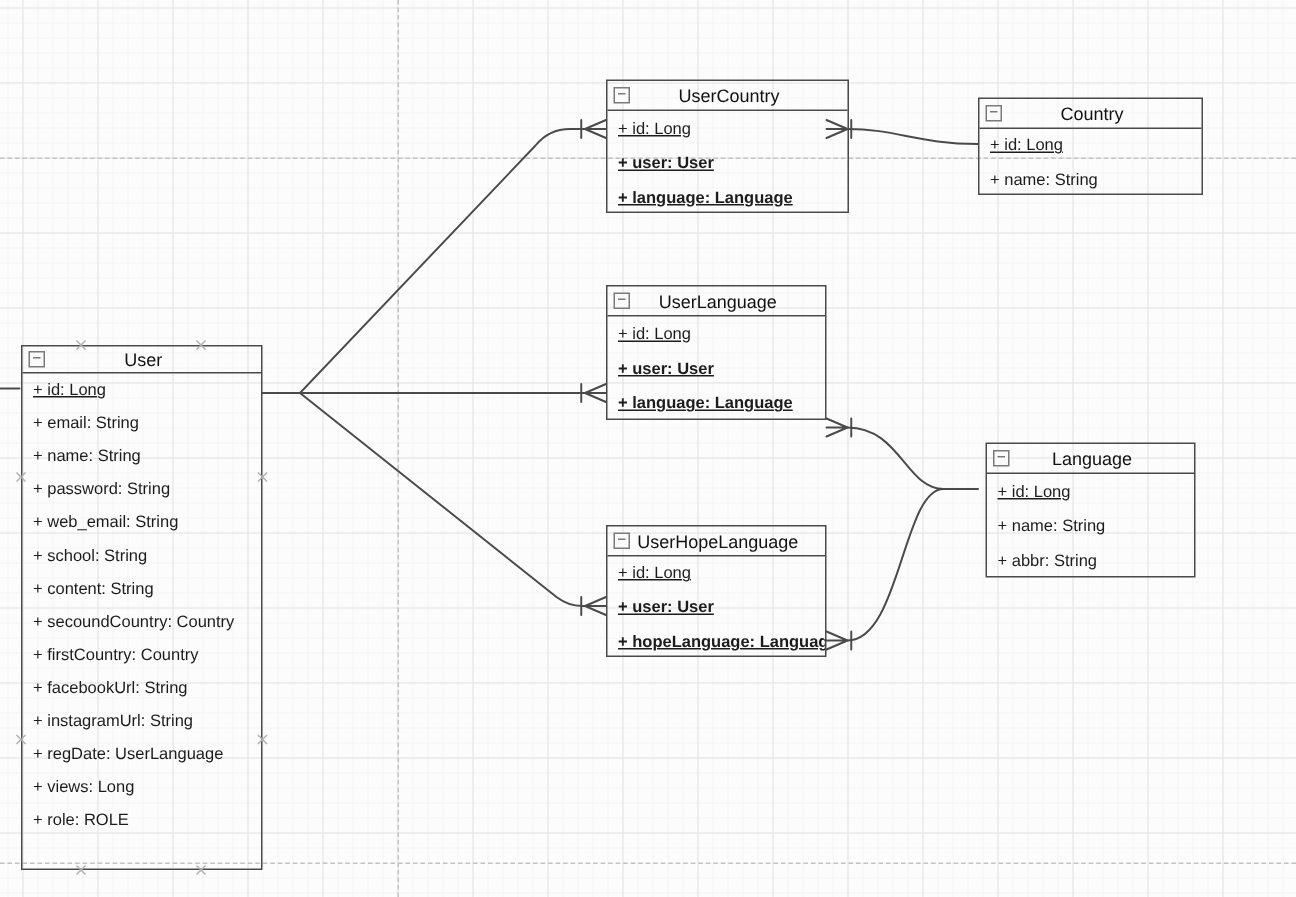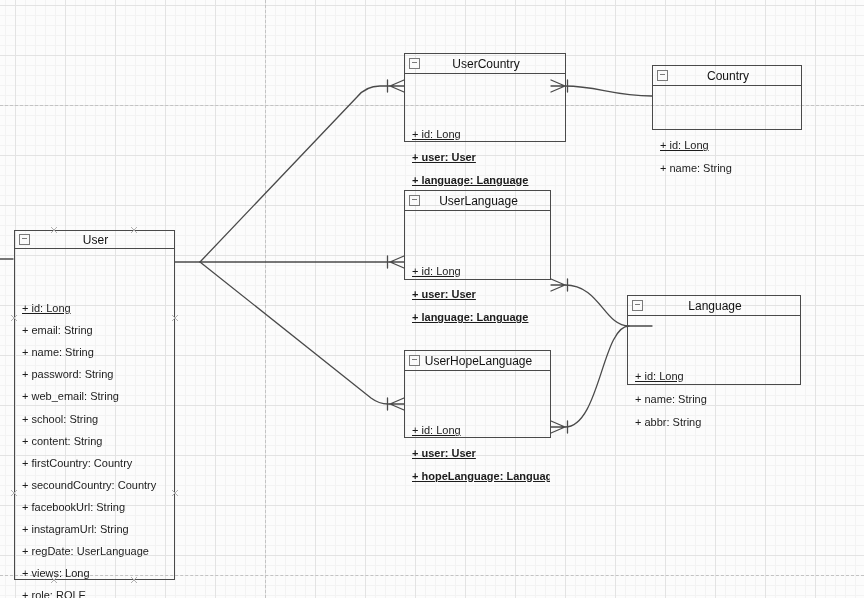--- a/index.html
+++ b/index.html
@@ -48,21 +48,21 @@
     white-space:nowrap;overflow:hidden;
   }
   .entity-rows{display:block;}
   .entity-rows .row{
     height:var(--rh);
     display:flex;align-items:center;
     padding-left:7px;
     font-size:11px;
     white-space:nowrap;overflow:hidden;
   }
-  .entity-rows .row.u{text-decoration:underline;margin-top:48px;}
+  .entity-rows .row.u{text-decoration:underline;}
   .entity-rows .row.b{font-weight:bold;text-decoration:underline;}
 
   svg.edges{position:absolute;left:0;top:0;z-index:5;pointer-events:none;}
   svg.edges path{pointer-events:stroke;}
 </style>
 </head>
 <body>
 
 <div class="canvas">
 
@@ -76,22 +76,22 @@
       <span class="entity-title">User</span>
     </div>
     <div class="entity-rows">
         <div class="row u">+ id: Long</div>
         <div class="row">+ email: String</div>
         <div class="row">+ name: String</div>
         <div class="row">+ password: String</div>
         <div class="row">+ web_email: String</div>
         <div class="row">+ school: String</div>
         <div class="row">+ content: String</div>
+        <div class="row">+ secoundCountry: Country</div>
         <div class="row">+ firstCountry: Country</div>
-        <div class="row">+ secoundCountry: Country</div>
         <div class="row">+ facebookUrl: String</div>
         <div class="row">+ instagramUrl: String</div>
         <div class="row">+ regDate: UserLanguage</div>
         <div class="row">+ views: Long</div>
         <div class="row">+ role: ROLE</div>
       </div>
   </div>
 
   <div class="entity" style="left:404px;top:53px;width:162px;height:89px;--rh:23px">
     <div class="entity-header" style="height:20px">
@@ -133,21 +133,21 @@
       <span class="collapse-icon"></span>
       <span class="entity-title">UserHopeLanguage</span>
     </div>
     <div class="entity-rows">
         <div class="row u">+ id: Long</div>
         <div class="row b">+ user: User</div>
         <div class="row b">+ hopeLanguage: Language</div>
       </div>
   </div>
 
-  <div class="entity" style="left:627px;top:295px;width:174px;height:90px;--rh:23.3px">
+  <div class="entity" style="left:657px;top:295px;width:140px;height:90px;--rh:23.3px">
     <div class="entity-header" style="height:20px">
       <span class="collapse-icon"></span>
       <span class="entity-title">Language</span>
     </div>
     <div class="entity-rows">
         <div class="row u">+ id: Long</div>
         <div class="row">+ name: String</div>
         <div class="row">+ abbr: String</div>
       </div>
   </div>

